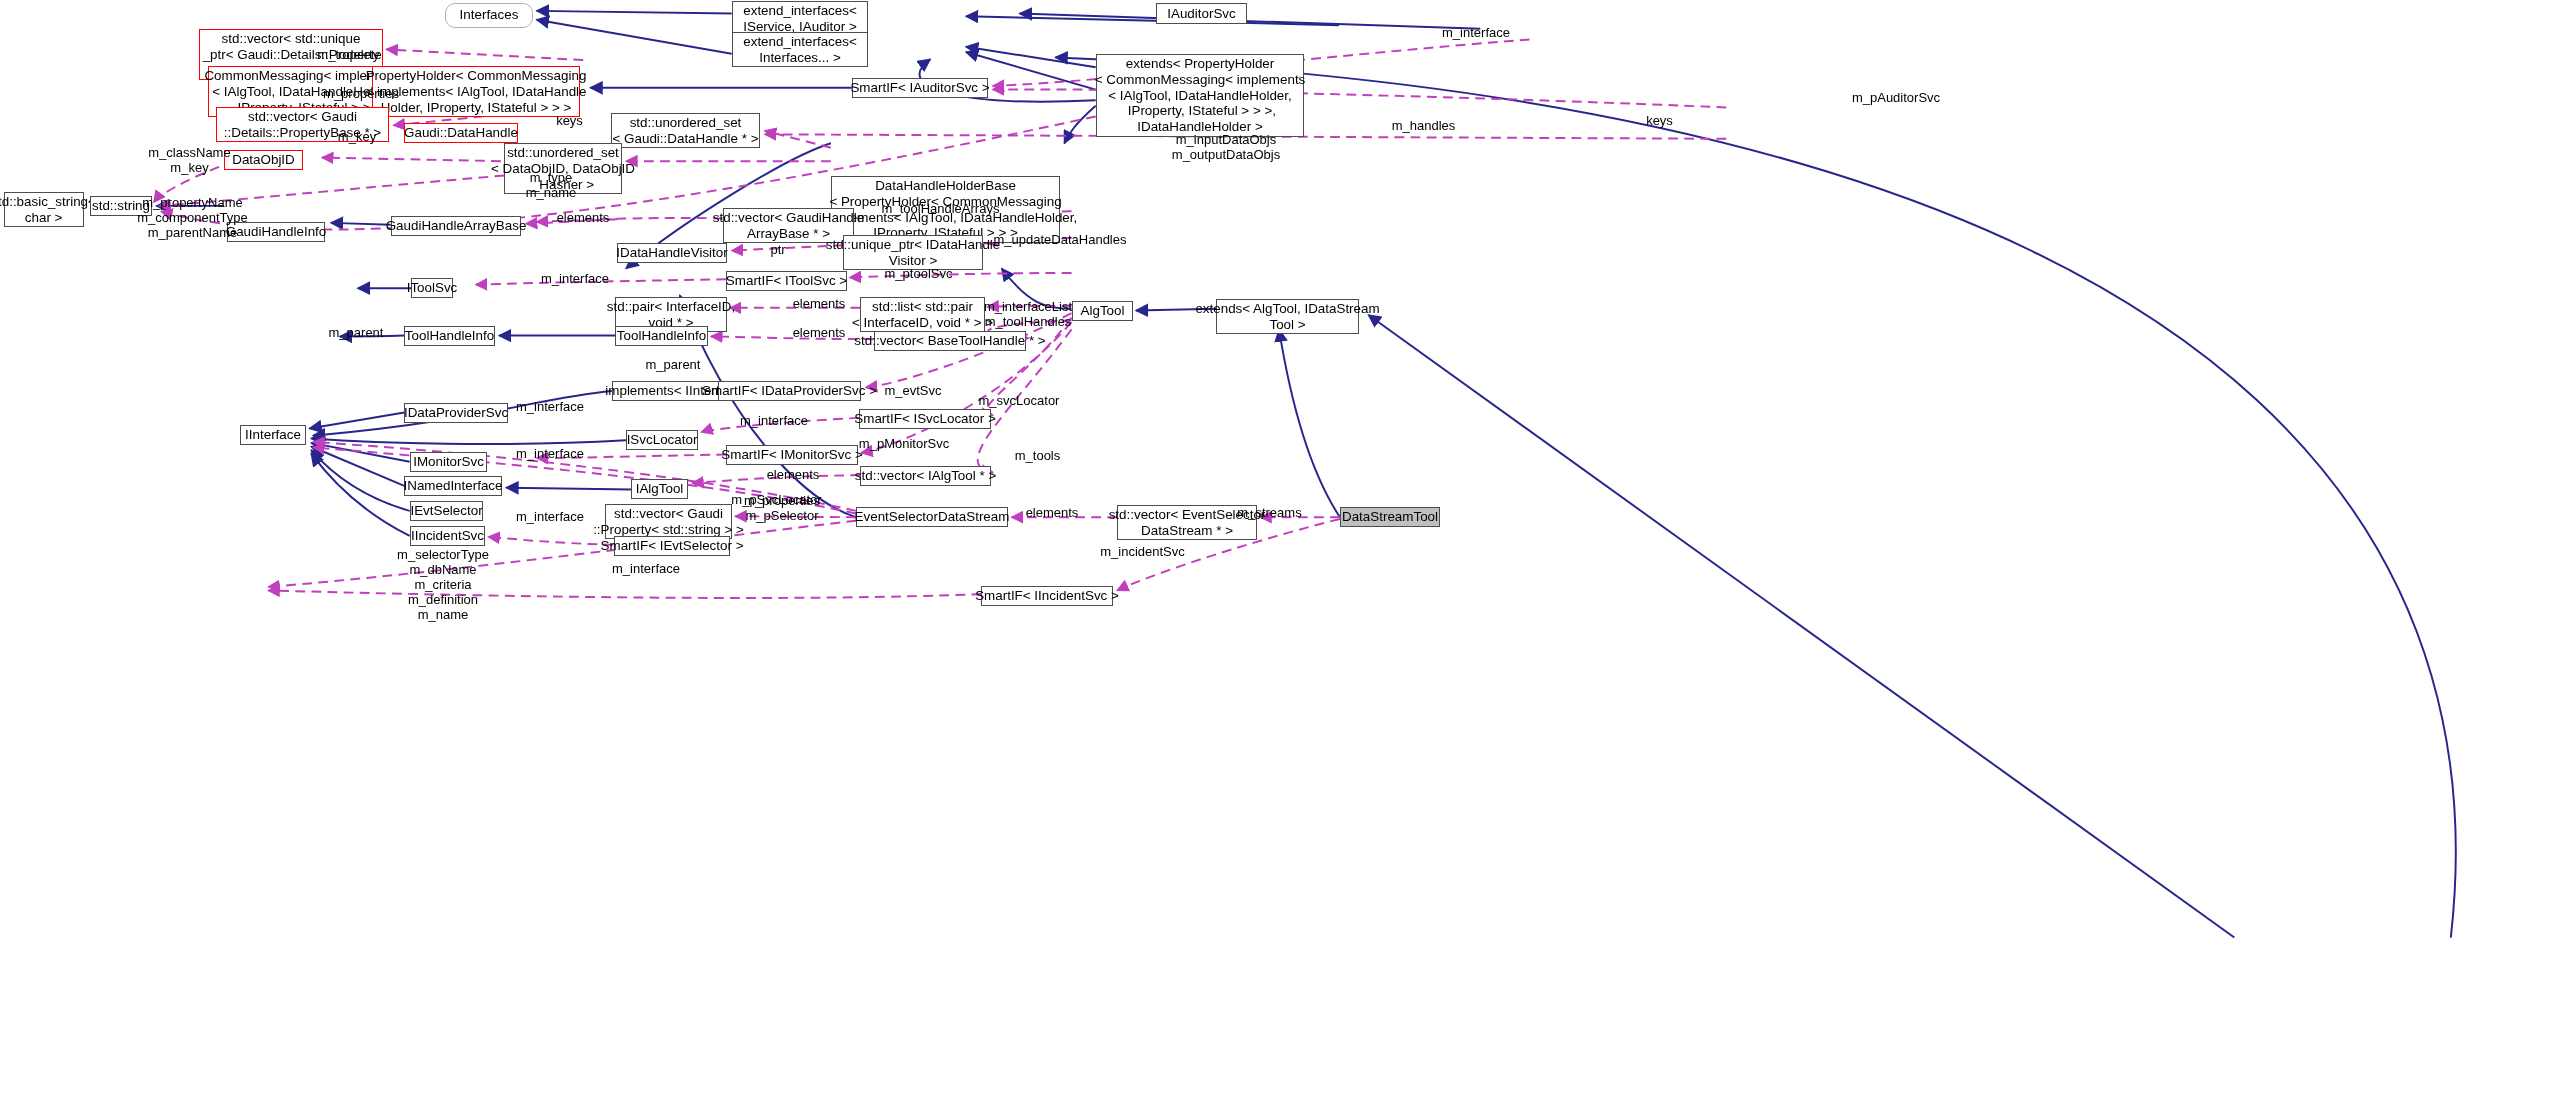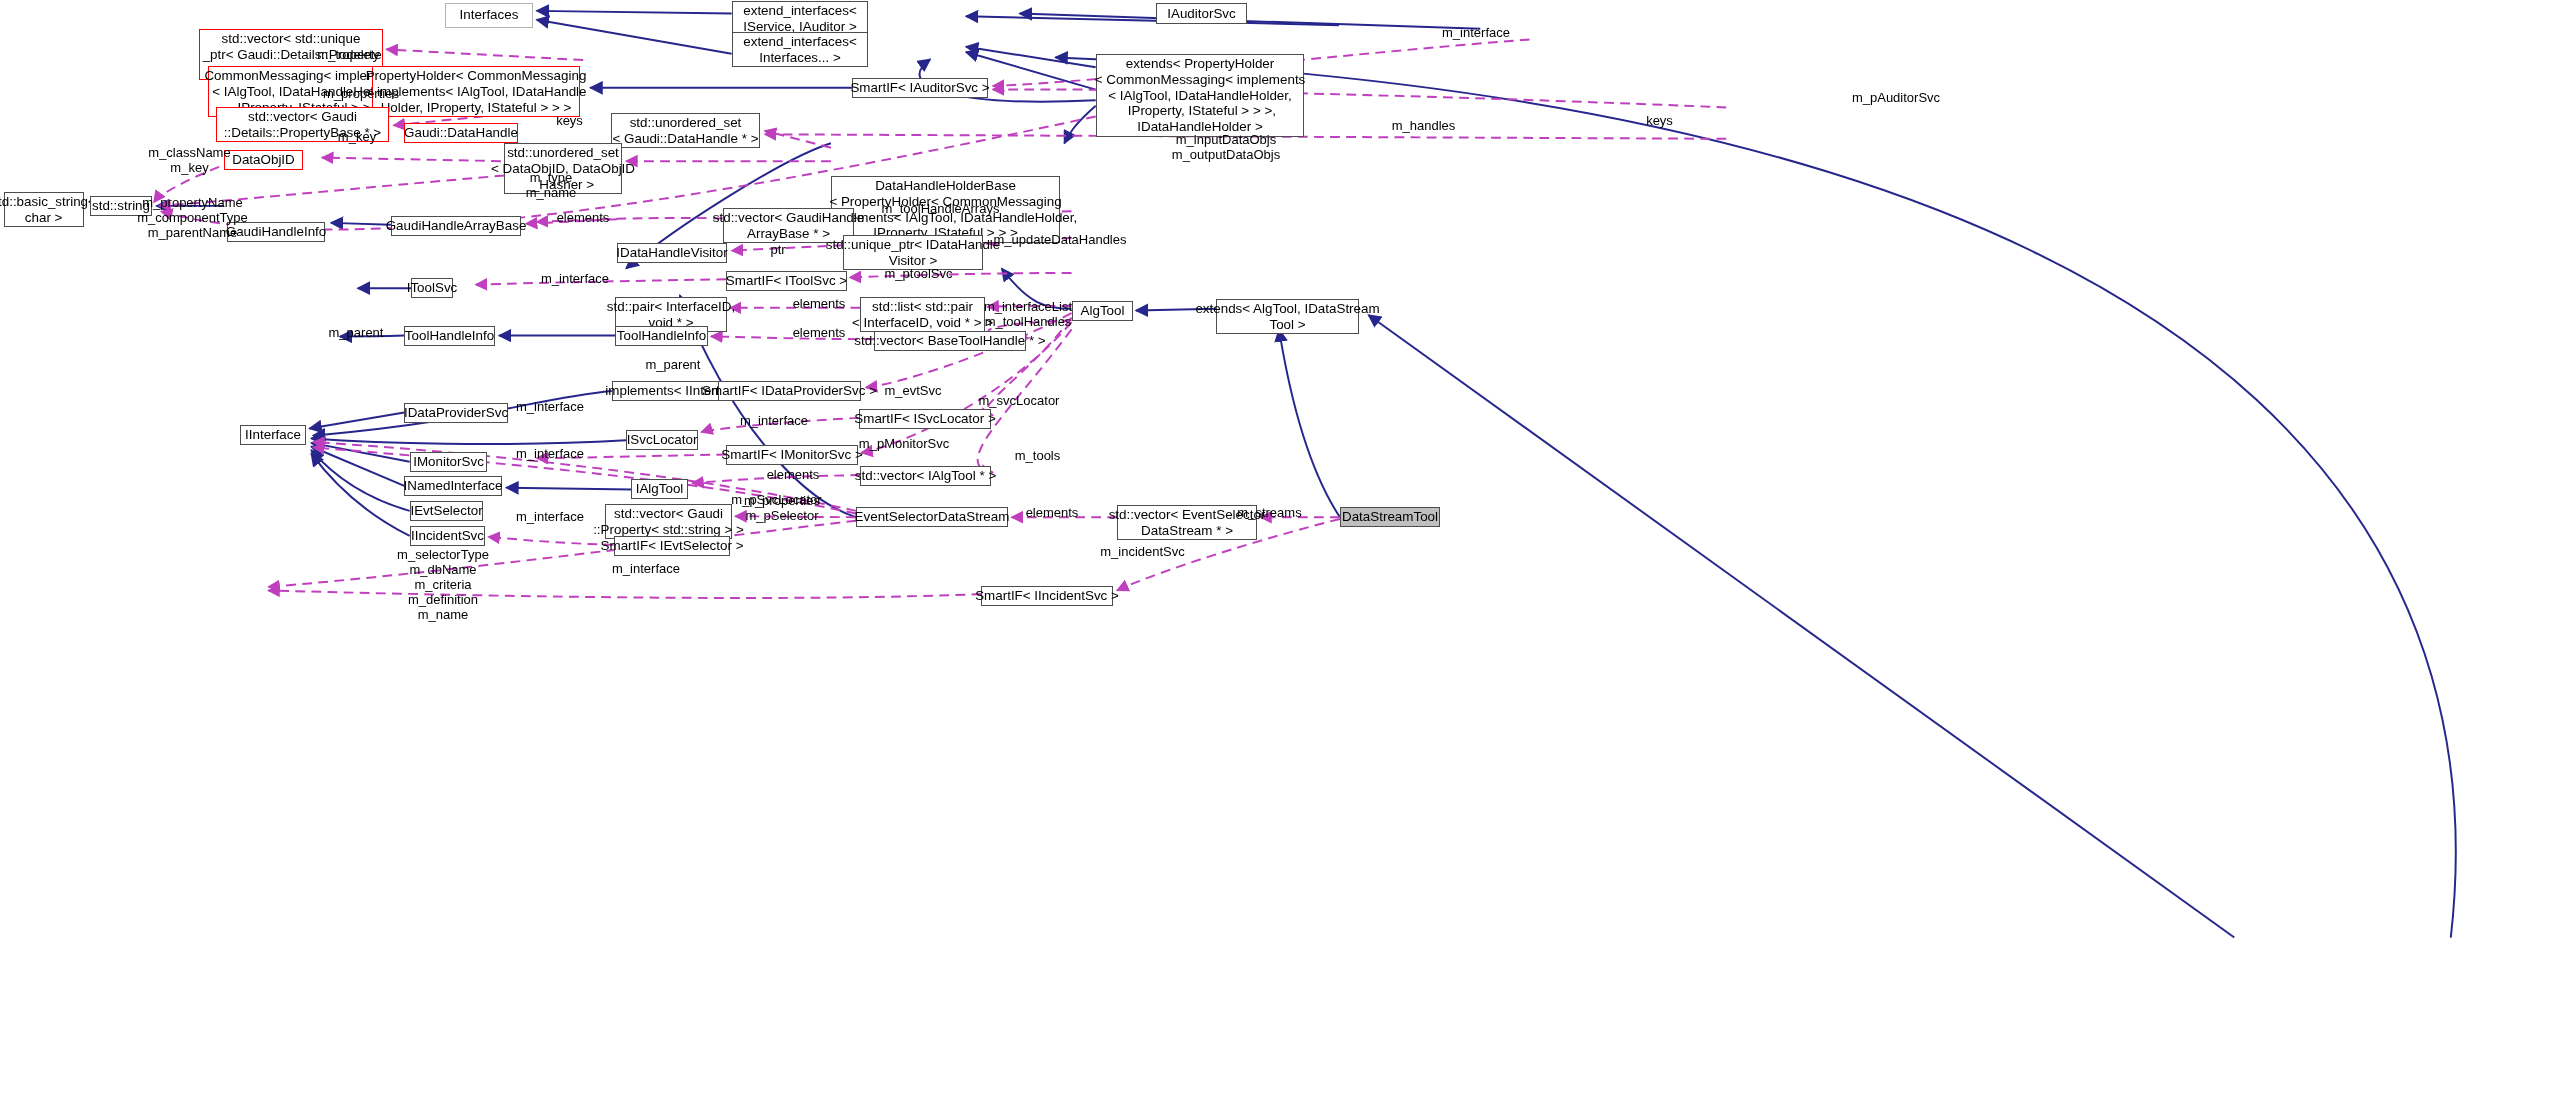--- a/index.html
+++ b/index.html
@@ -149,21 +149,21 @@
       <path d="M 1097 664 C 900 672 600 668 300 660"></path>
       <path d="M 1498 580 C 1380 610 1280 645 1249 660"></path>
       <path d="M 957 582 C 800 600 500 640 300 656"></path>
       <path d="M 957 574 C 800 540 600 520 350 500"></path>
       <path d="M 957 571 C 820 540 600 510 350 494"></path>
       <path d="M 1225 130 C 900 200 400 300 180 236"></path>
     </g>
   </svg>
 
   <div id="node-layer">
-      <div class="node lightgrey" style="left: 445px; top: 2.7px; width: 88px; min-height: 25px;">Interfaces</div>
+      <div class="node lightgrey" style="left: 445px; top: 2.7px; width: 88px; min-height: 25px; border-radius: 10px;">Interfaces</div>
       <div class="node grey" style="left: 732px; top: 0.9px; width: 136px; min-height: 29.5px;">extend_interfaces&lt;
 IService, IAuditor &gt;</div>
       <div class="node grey" style="left: 1156px; top: 2.7px; width: 91px; min-height: 21.5px;">IAuditorSvc</div>
       <div class="node red" style="left: 199px; top: 29px; width: 184px; min-height: 44px;">std::vector&lt; std::unique
 _ptr&lt; Gaudi::Details::Property
 Base &gt; &gt;</div>
       <div class="node grey" style="left: 732px; top: 32px; width: 136px; min-height: 29.5px;">extend_interfaces&lt;
 Interfaces... &gt;</div>
       <div class="node grey" style="left: 1096px; top: 54px; width: 208px; min-height: 52px;">extends&lt; PropertyHolder
 &lt; CommonMessaging&lt; implements

